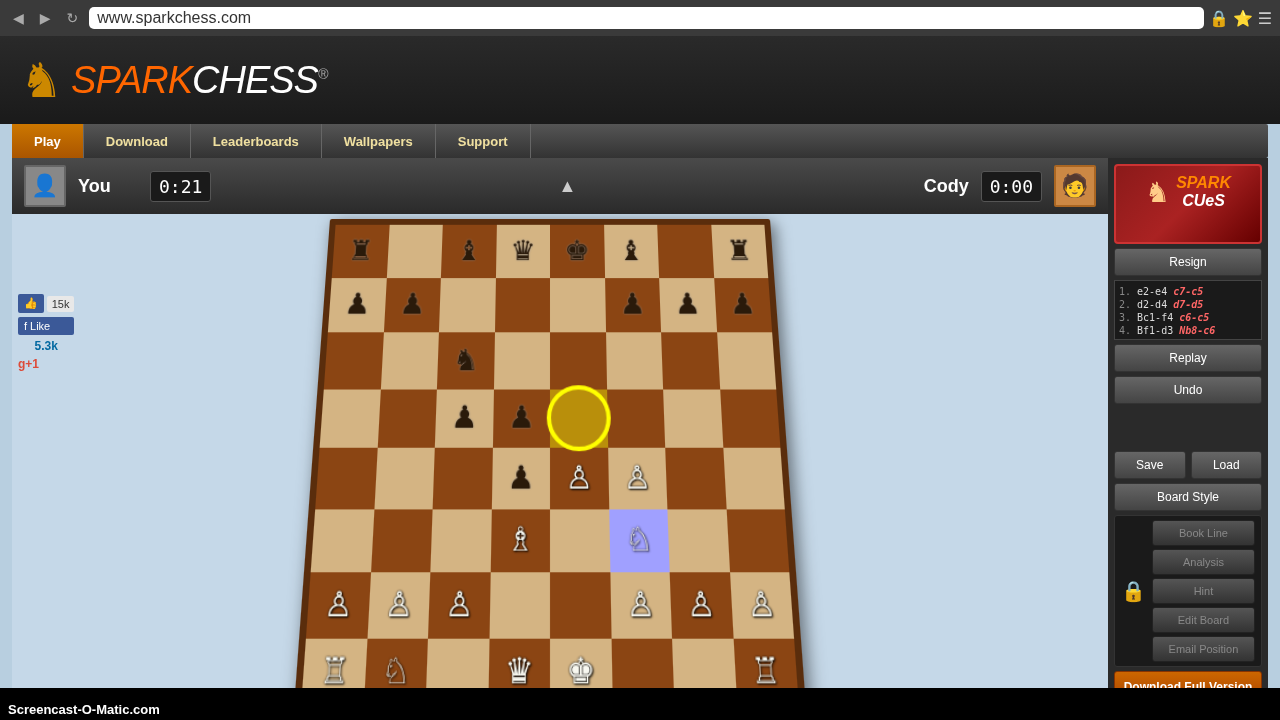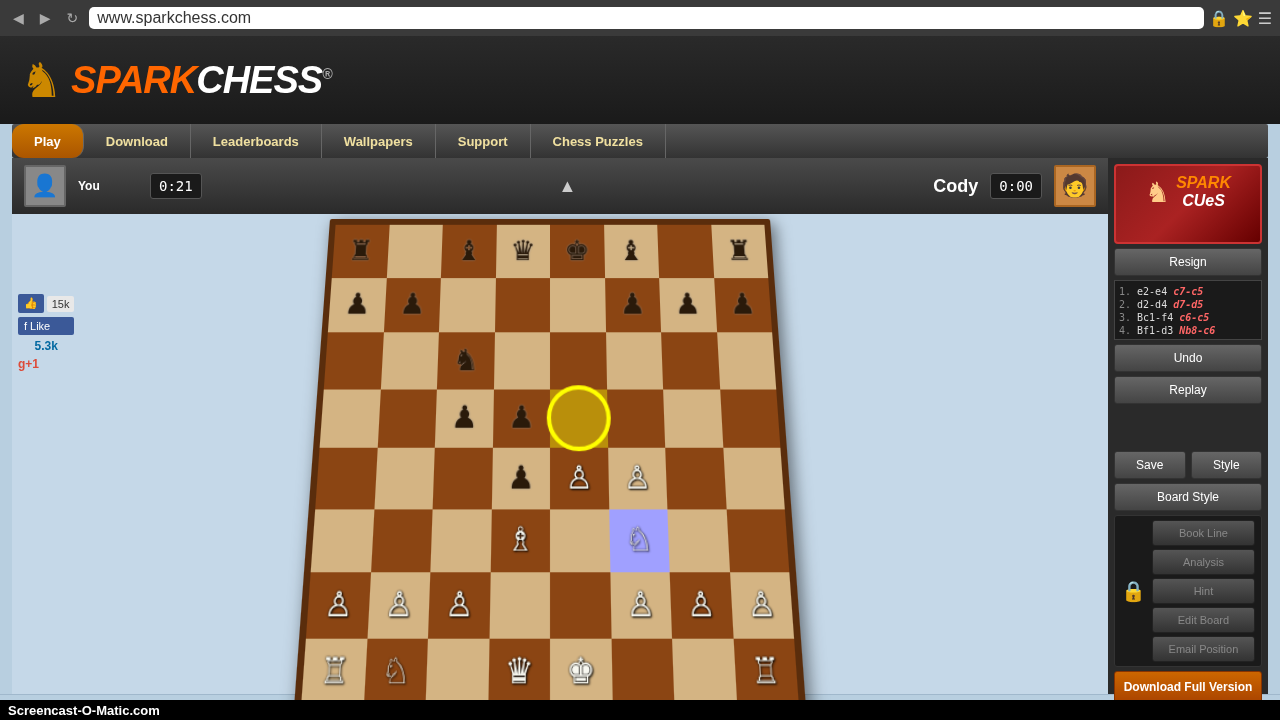--- a/index.html
+++ b/index.html
@@ -62,21 +62,21 @@
       display: flex;
       align-items: center;
       gap: 8px;
     }
     .logo-horse {
       font-size: 48px;
       color: #cc8800;
     }
     .logo-text {
       font-size: 38px;
-      font-weight: 700;
+      font-weight: 400;
       color: white;
       font-style: italic;
       letter-spacing: -1px;
     }
     .logo-text span.spark { color: #ff6600; }
     .logo-text span.chess { color: white; }
     .logo-reg { font-size: 14px; color: #aaa; vertical-align: super; }
 
     
     .site-nav {
@@ -93,21 +93,20 @@
       align-items: center;
       color: #f0e0a0;
       font-size: 13px;
       font-weight: bold;
       cursor: pointer;
       border-right: 1px solid #666;
     }
     .nav-item.active {
       background: linear-gradient(180deg, #cc7700 0%, #aa5500 100%);
       color: white;
-      border-radius: 12px;
     }
 
     
     .player-bar {
       background: linear-gradient(180deg, #4a4a4a 0%, #2a2a2a 100%);
       height: 56px;
       display: flex;
       align-items: center;
       padding: 0 12px;
       gap: 12px;
@@ -119,27 +118,27 @@
       border: 2px solid #666;
       border-radius: 2px;
       display: flex;
       align-items: center;
       justify-content: center;
       color: #ccc;
       font-size: 22px;
     }
     .player-name {
       color: white;
-      font-size: 12px;
+      font-size: 18px;
       font-weight: bold;
       min-width: 60px;
     }
     .player-timer {
       color: white;
-      font-size: 14px;
+      font-size: 18px;
       font-family: monospace;
       background: #1a1a1a;
       padding: 4px 8px;
       border-radius: 3px;
       border: 1px solid #555;
     }
     .turn-indicator {
       color: #ccc;
       font-size: 18px;
     }
@@ -398,22 +397,22 @@
     
     .screencast-bar {
       position: fixed;
       bottom: 0;
       left: 0;
       right: 0;
       background: black;
       color: white;
       font-size: 13px;
       font-weight: bold;
-      padding: 3px 8px;
-      height: 20px;
+      padding: 14px 8px;
+      height: 32px;
       display: flex;
       align-items: flex-start;
     }
   </style>
 </head>
 <body>
 
 <div class="browser-bar">
   <span class="browser-nav-btn">◀</span>
   <span class="browser-nav-btn">▶</span>
@@ -438,21 +437,20 @@
       </div>
     </div>
   </div>
 
   <div class="site-nav">
     <div class="nav-item active">Play</div>
     <div class="nav-item">Download</div>
     <div class="nav-item">Leaderboards</div>
     <div class="nav-item">Wallpapers</div>
     <div class="nav-item">Support</div>
-    <div class="nav-item">Chess Puzzles</div>
   </div>
 
   <div style="display:flex; margin: 0 12px; height: calc(720px - 36px - 88px - 34px - 26px);">
 
     <div style="flex:1; background:#c5d8e8; position:relative;">
 
       <div class="player-bar">
         <div class="player-avatar">
           <span>👤</span>
         </div>
@@ -666,26 +664,26 @@
           <span class="move-white">Bf1-d3</span>
           <span class="move-black">Nb8-c6</span>
         </div>
         <div class="move-row">
           <span class="move-num">5.</span>
           <span class="move-white">Ng1-f3</span>
           <span class="move-black">d5xe4</span>
         </div>
       </div>
 
+      <button class="btn-full">Replay</button>
       <button class="btn-full">Undo</button>
-      <button class="btn-full">Replay</button>
 
       <div class="btn-row">
         <button class="btn-half">Save</button>
-        <button class="btn-half">Style</button>
+        <button class="btn-half">Load</button>
       </div>
 
       <button class="btn-full">Board Style</button>
 
       <div class="lock-area">
         <span class="lock-icon">🔒</span>
         <div class="lock-buttons">
           <div class="btn-locked">Book Line</div>
           <div class="btn-locked">Analysis</div>
           <div class="btn-locked">Hint</div>

